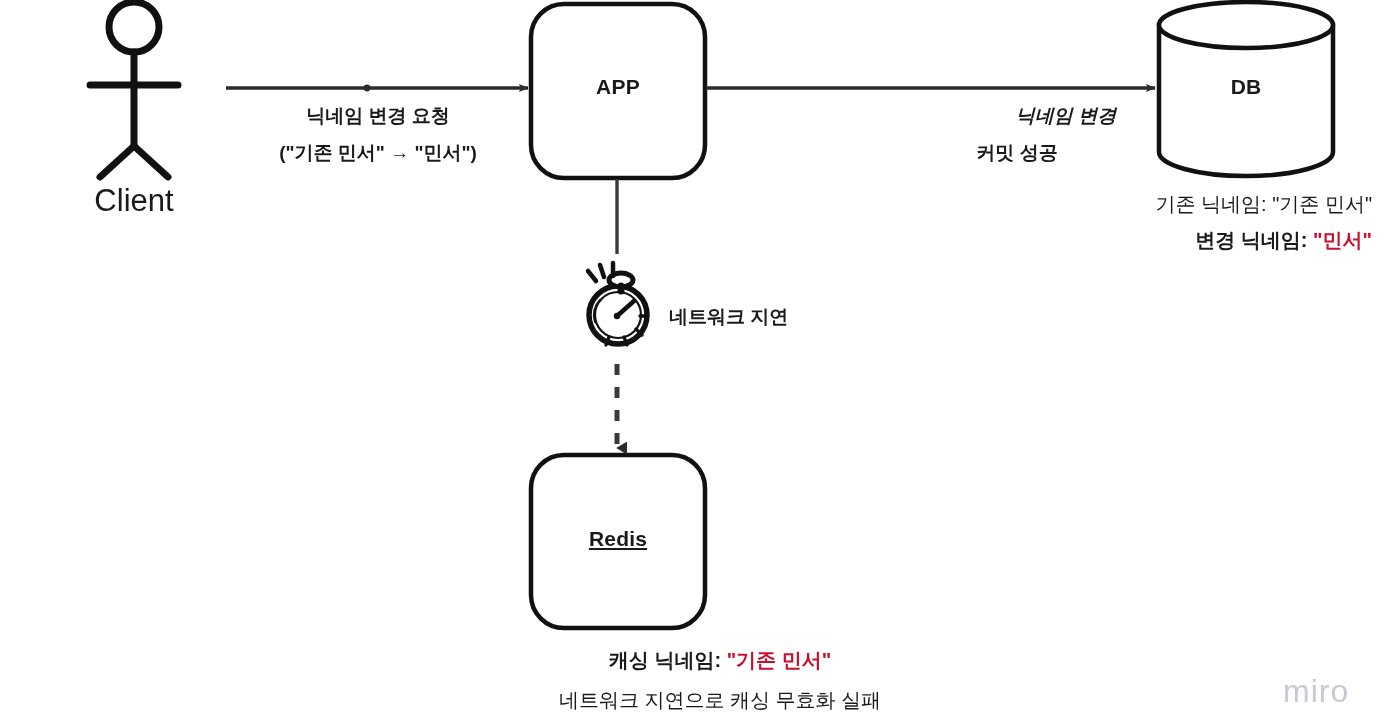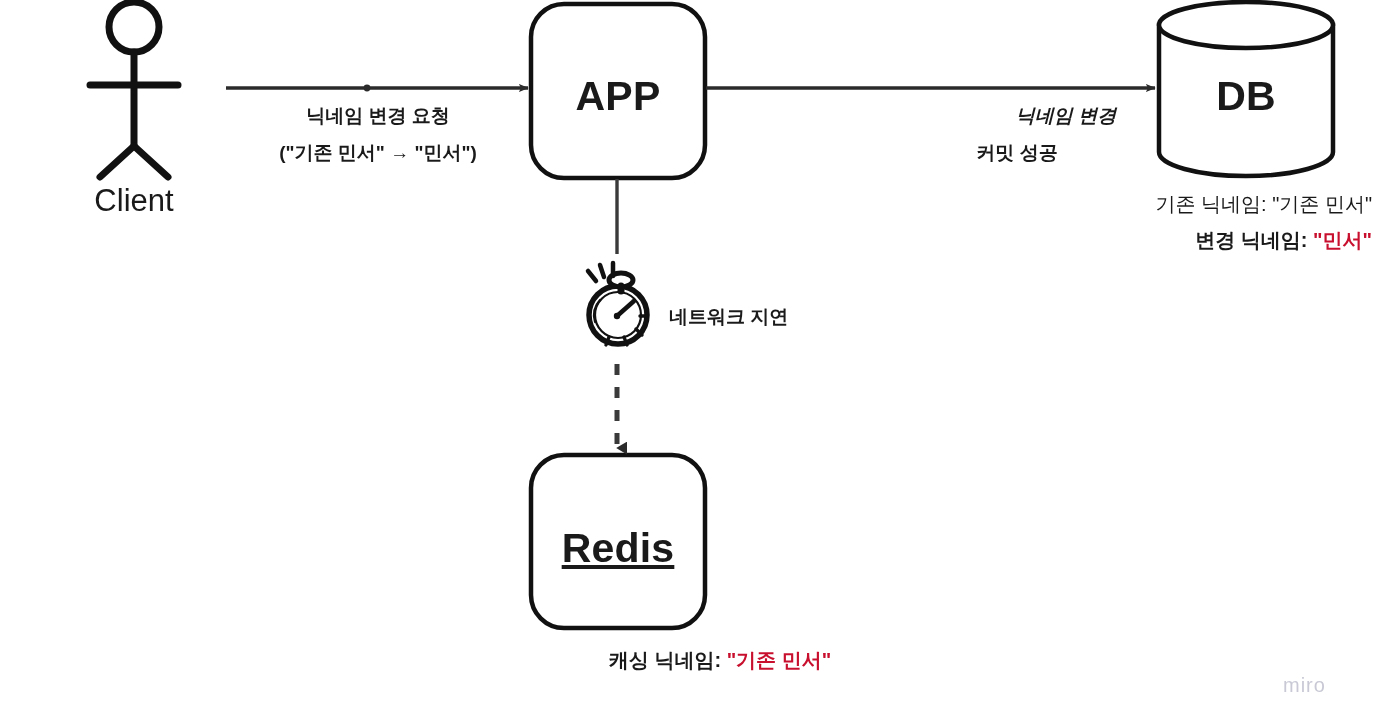--- a/index.html
+++ b/index.html
@@ -31,21 +31,21 @@
     line-height: 1.0;
     color: #1a1a1a;
   }
   .bold   { font-weight: bold; }
   .normal { font-weight: normal; }
   .center { transform: translateX(-50%); }
   .red    { color: #C8102E; }
 
   
   .node-title {
-    font-size: 41px;
+    font-size: 21px;
     font-weight: bold;
     letter-spacing: 0.2px;
   }
   
   .client-label {
     font-size: 31px;
     font-weight: normal;
   }
   
   .edge-label {
@@ -54,21 +54,21 @@
   }
   
   .anno {
     font-size: 20px;
   }
   .anno-right {
     text-align: right;
     transform: translateX(-100%);
   }
   .watermark {
-    font-size: 20px;
+    font-size: 32px;
     color: #c9c9d6;
     font-weight: normal;
     letter-spacing: 1px;
   }
 </style>
 </head>
 <body>
 
 <div id="canvas">
 
@@ -159,16 +159,17 @@
   <div class="txt edge-label" style="left:669px; top:307px;">네트워크 지연</div>
 
   <div class="txt anno normal anno-right" style="left:1372px; top:194px;">기존 닉네임: "기존 민서"</div>
   <div class="txt anno anno-right" style="left:1372px; top:230px;">
     <span class="bold">변경 닉네임: </span><span class="bold red">"민서"</span>
   </div>
 
   <div class="txt anno center" style="left:720px; top:650px;">
     <span class="bold">캐싱 닉네임: </span><span class="bold red">"기존 민서"</span>
   </div>
+  <div class="txt anno normal center" style="left:720px; top:690px;">네트워크 지연으로 캐싱 무효화 실패</div>
 
   <div class="txt watermark" style="left:1283px; top:675px;">miro</div>
 
 </div>
 
 </body></html>

